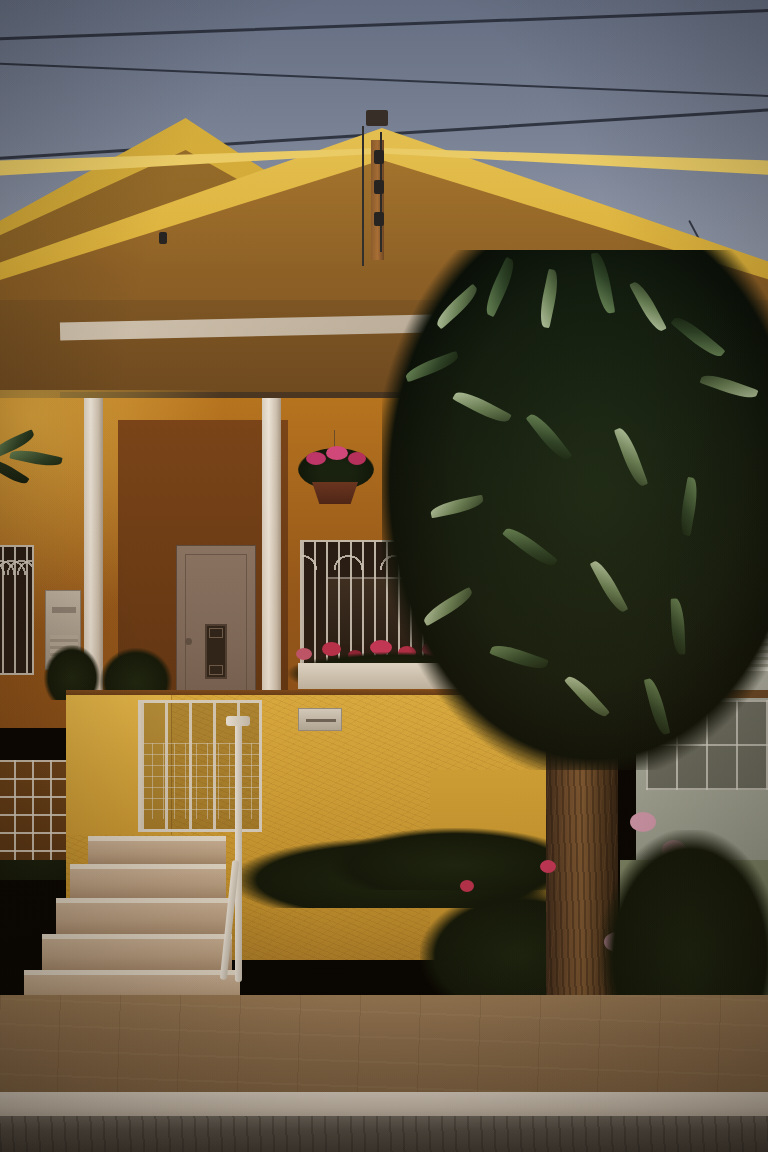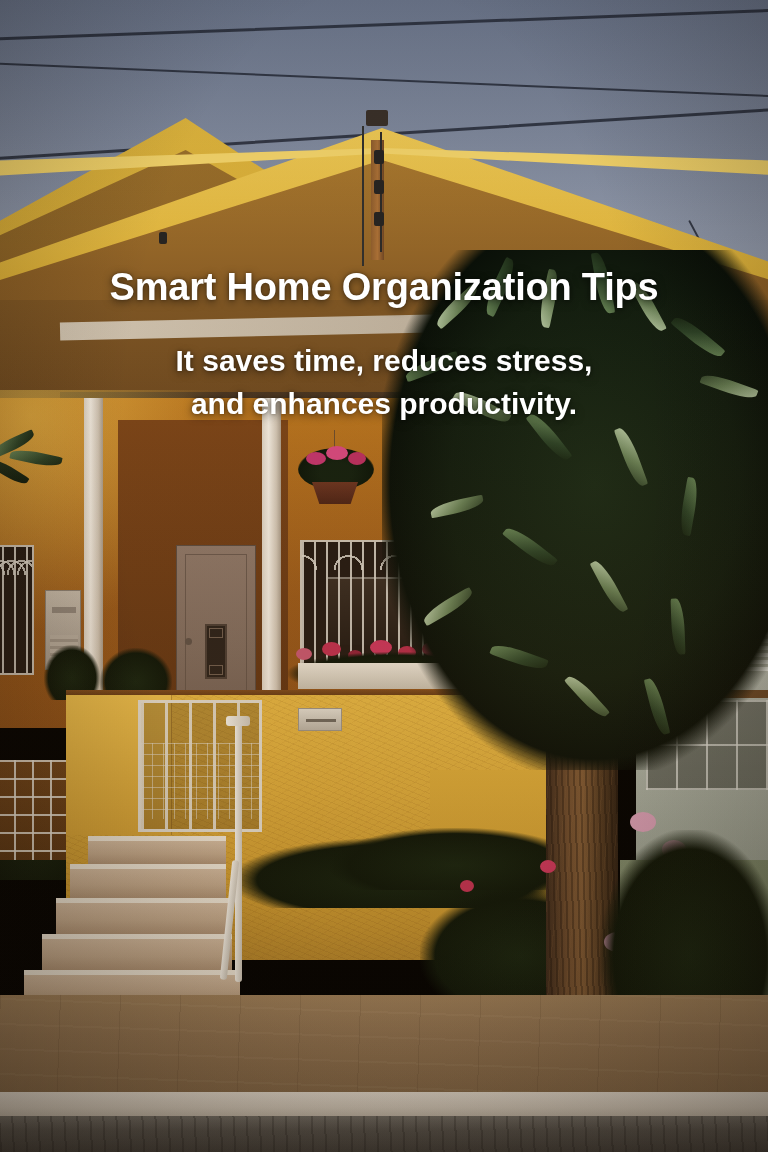--- a/index.html
+++ b/index.html
@@ -549,20 +549,15 @@
     <div class="curb"></div>
     <div class="road">
       <div class="road-tex"></div>
     </div>
 
     <div class="warm"></div>
     <div class="grade"></div>
   </div>
 
   <div class="text-layer">
-    <div class="headline">Smart Home Organization Tips</div>
-    <div class="subhead">
-      <span class="l">It saves time, reduces stress,</span>
-      <span class="l">and enhances productivity.</span>
-    </div>
   </div>
 
 </div>
 
 </body></html>

